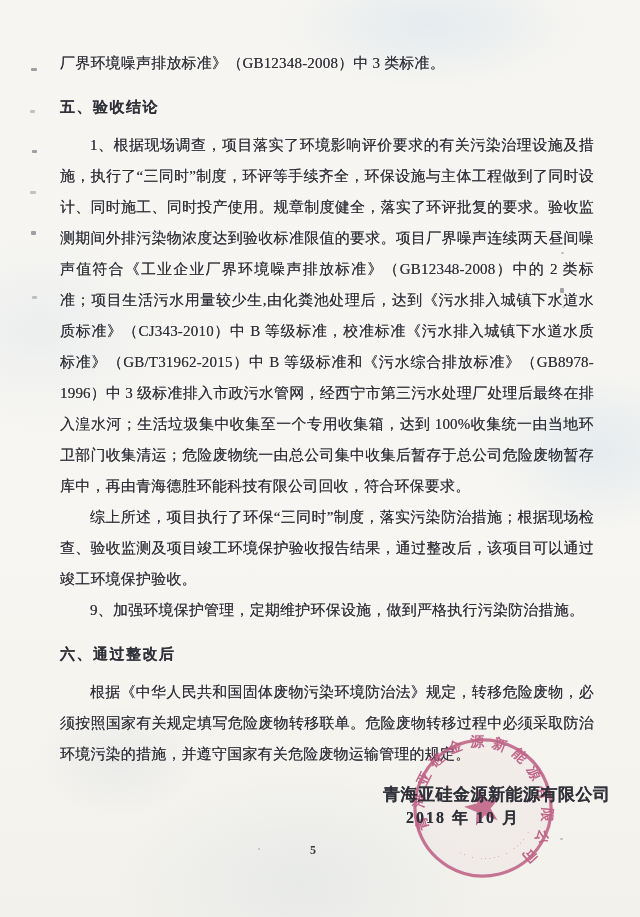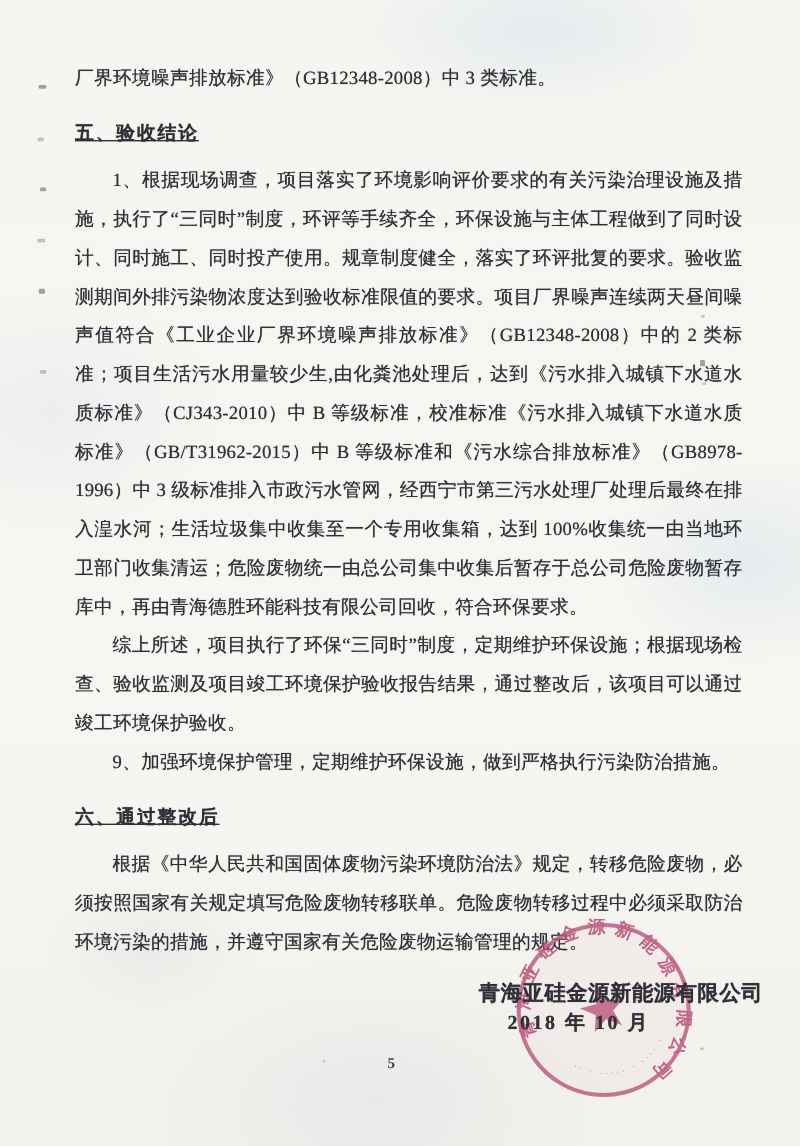--- a/index.html
+++ b/index.html
@@ -31,21 +31,20 @@
     text-shadow:0 0 .6px rgba(47,48,56,.75);
     letter-spacing:.2px;
   }
   .content p{margin:0;}
   .indent{text-indent:2em;}
   .para-gap{margin-top:7px !important;}
   .heading{
     font-weight:bold;
     margin-top:13px !important;
     letter-spacing:1.5px;
-    text-decoration:underline;
   }
   .sig-company{
     position:absolute; left:383px; top:783px;
     font-size:17px; font-weight:bold; color:#2f3038;
     letter-spacing:.5px; white-space:nowrap;
     text-shadow:0 0 .6px rgba(47,48,56,.8);
     z-index:3;
   }
   .sig-date{
     position:absolute; left:406px; top:808px;
@@ -85,21 +84,21 @@
   <div class="artifact" style="left:560px;top:288px;width:4px;height:5px;"></div>
   <div class="artifact faint" style="left:562px;top:306px;width:3px;height:2px;"></div>
   <div class="artifact faint" style="left:561px;top:793px;width:3px;height:2px;"></div>
   <div class="artifact faint" style="left:560px;top:838px;width:3px;height:2px;"></div>
   <div class="artifact faint" style="left:258px;top:848px;width:2px;height:2px;"></div>
 
   <div class="content">
     <p>厂界环境噪声排放标准》（GB12348-2008）中 3 类标准。</p>
     <p class="heading">五、验收结论</p>
     <p class="indent para-gap">1、根据现场调查，项目落实了环境影响评价要求的有关污染治理设施及措施，执行了“三同时”制度，环评等手续齐全，环保设施与主体工程做到了同时设计、同时施工、同时投产使用。规章制度健全，落实了环评批复的要求。验收监测期间外排污染物浓度达到验收标准限值的要求。项目厂界噪声连续两天昼间噪声值符合《工业企业厂界环境噪声排放标准》（GB12348-2008）中的 2 类标准；项目生活污水用量较少生,由化粪池处理后，达到《污水排入城镇下水道水质标准》（CJ343-2010）中 B 等级标准，校准标准《污水排入城镇下水道水质标准》（GB/T31962-2015）中 B 等级标准和《污水综合排放标准》（GB8978-1996）中 3 级标准排入市政污水管网，经西宁市第三污水处理厂处理后最终在排入湟水河；生活垃圾集中收集至一个专用收集箱，达到 100%收集统一由当地环卫部门收集清运；危险废物统一由总公司集中收集后暂存于总公司危险废物暂存库中，再由青海德胜环能科技有限公司回收，符合环保要求。</p>
-    <p class="indent">综上所述，项目执行了环保“三同时”制度，定期维护环保设施；根据现场检查、验收监测及项目竣工环境保护验收报告结果，通过整改后，该项目可以通过竣工环境保护验收。</p>
+    <p class="indent">综上所述，项目执行了环保“三同时”制度，落实污染防治措施；根据现场检查、验收监测及项目竣工环境保护验收报告结果，通过整改后，该项目可以通过竣工环境保护验收。</p>
     <p class="indent">9、加强环境保护管理，定期维护环保设施，做到严格执行污染防治措施。</p>
     <p class="heading">六、通过整改后</p>
     <p class="indent para-gap">根据《中华人民共和国固体废物污染环境防治法》规定，转移危险废物，必须按照国家有关规定填写危险废物转移联单。危险废物转移过程中必须采取防治环境污染的措施，并遵守国家有关危险废物运输管理的规定。</p>
   </div>
 
   <svg class="stamp" viewBox="0 0 150 150">
     <circle cx="75" cy="75" r="68" fill="none" stroke="#b8527a" stroke-width="3.2" opacity=".9"></circle>
     <circle cx="75" cy="75" r="68" fill="#c06a8c" opacity=".05"></circle>
     <defs>
       <path id="ringPath" d="M75,75 m-55,14 a57,57 0 1,1 110,-28 a57,57 0 1,1 -110,28" fill="none"></path>

